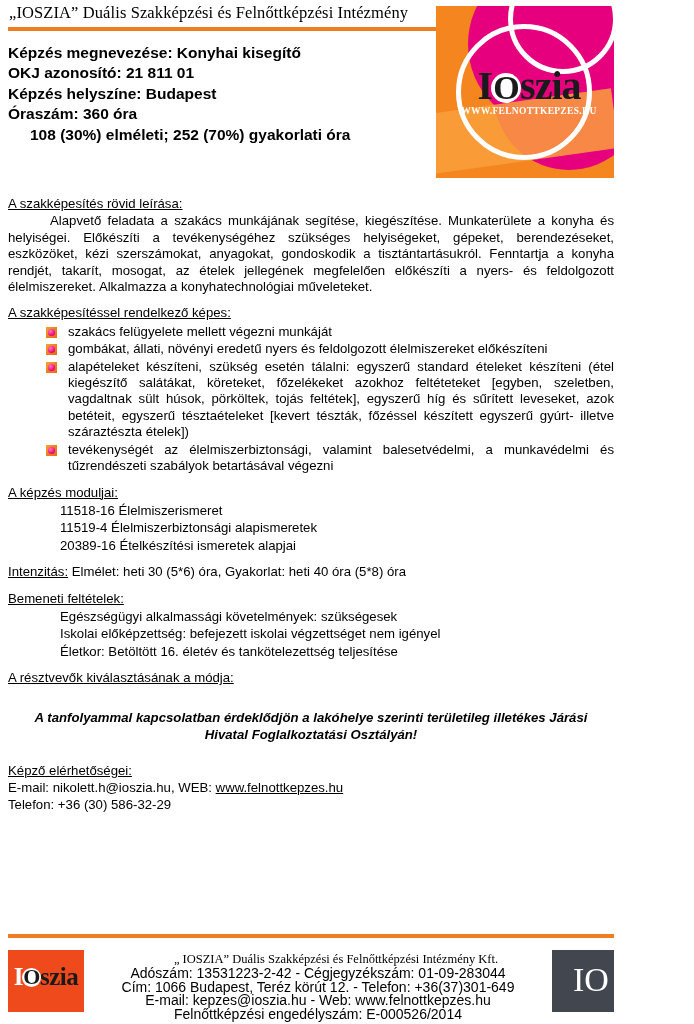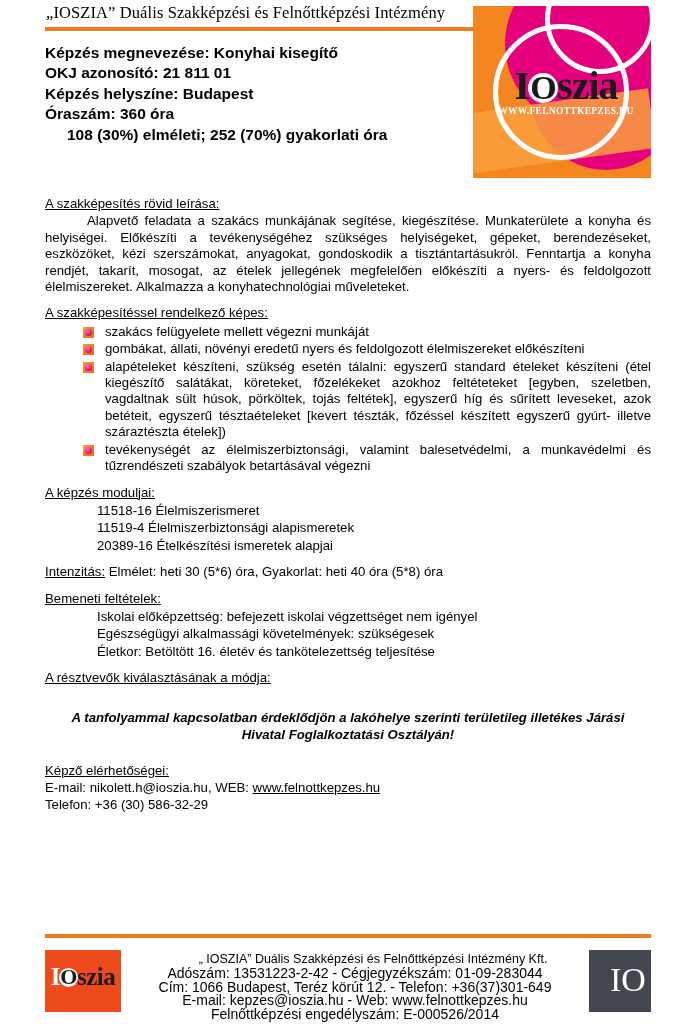--- a/index.html
+++ b/index.html
@@ -16,21 +16,20 @@
     position: relative;
     overflow: hidden;
   }
 
   .page {
     width: 622px;
     height: 1024px;
     position: relative;
     box-sizing: border-box;
     padding: 0 8px;
-    margin-left: 37px;
   }
 
   
   .header {
     position: relative;
     height: 186px;
   }
   .header-title {
     font-family: "Liberation Serif", serif;
     font-size: 16.5px;
@@ -286,21 +285,21 @@
     top: -4px;
     font-size: 22px;
     color: #1a1a1a;
   }
   .footer-center {
     flex: 1 1 auto;
     text-align: center;
     padding-top: 2px;
   }
   .footer-center .f-head {
-    font-family: Liberation Sans, sans-serif;
+    font-family: Liberation Serif, serif;
     font-size: 12.5px;
     line-height: 15px;
     padding-left: 36px;
   }
   .footer-center .f-line {
     font-size: 14px;
     line-height: 13.6px;
   }
   .footer-logo-right {
     width: 62px;
@@ -379,22 +378,22 @@
     <ul class="indent-list">
       <li>11518-16 Élelmiszerismeret</li>
       <li>11519-4 Élelmiszerbiztonsági alapismeretek</li>
       <li>20389-16 Ételkészítési ismeretek alapjai</li>
     </ul>
 
     <div class="plain-line"><span class="u">Intenzitás:</span><span> Elmélet: heti 30 (5*6) óra, Gyakorlat: heti 40 óra (5*8) óra</span></div>
 
     <div class="sec-title">Bemeneti feltételek:</div>
     <ul class="indent-list">
+      <li>Egészségügyi alkalmassági követelmények: szükségesek</li>
       <li>Iskolai előképzettség: befejezett iskolai végzettséget nem igényel</li>
-      <li>Egészségügyi alkalmassági követelmények: szükségesek</li>
       <li>Életkor: Betöltött 16. életév és tankötelezettség teljesítése</li>
     </ul>
 
     <div class="sec-title">A résztvevők kiválasztásának a módja:</div>
 
     <div class="notice">A tanfolyammal kapcsolatban érdeklődjön a lakóhelye szerinti területileg illetékes Járási Hivatal Foglalkoztatási Osztályán!</div>
 
     <div class="contact-block">
       <div class="sec-title" style="margin-top:0">Képző elérhetőségei:</div>
       <div class="line"><span>E-mail: nikolett.h@ioszia.hu, WEB: </span><span class="u">www.felnottkepzes.hu</span></div>

